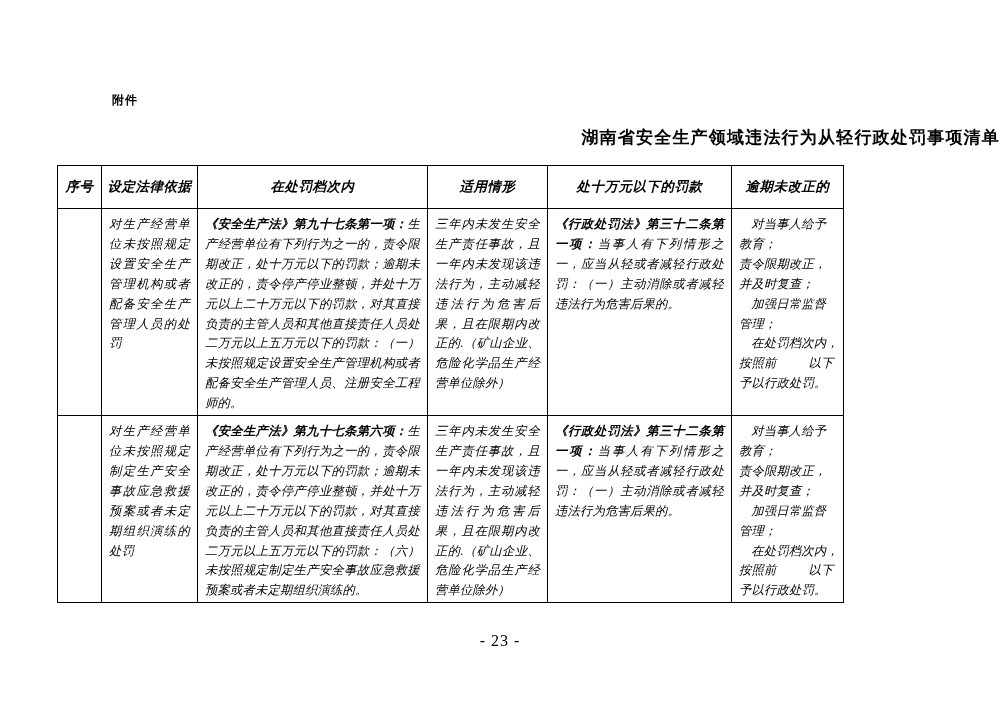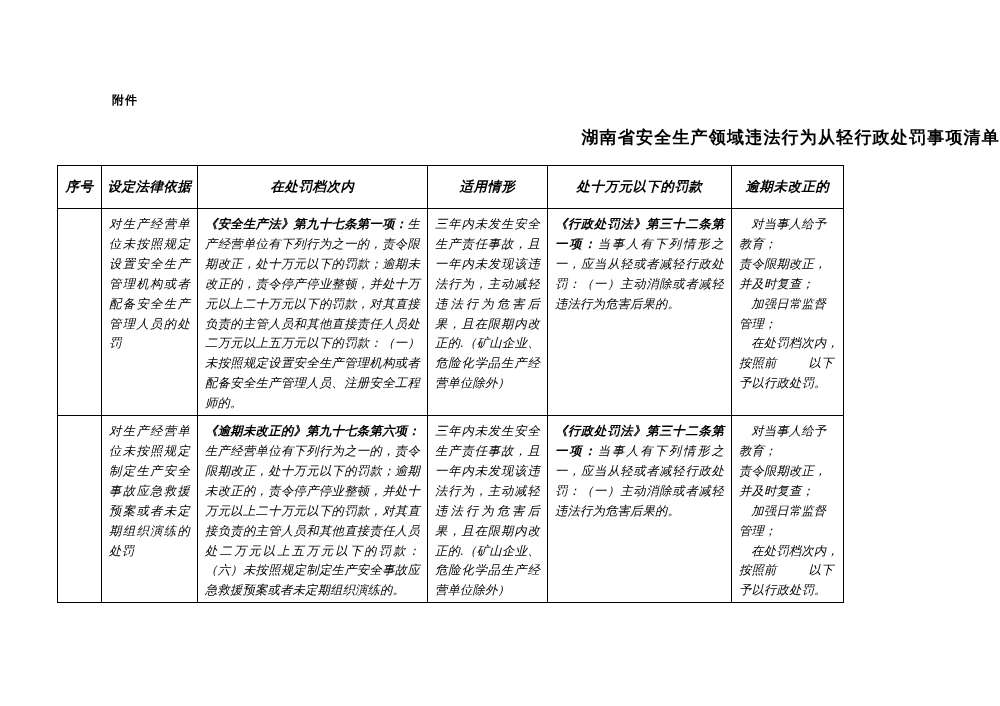--- a/index.html
+++ b/index.html
@@ -175,32 +175,33 @@
           <span class="measure-indent">加强日常监督</span>
           <span class="measure-line">管理；</span>
           <span class="measure-indent">在处罚档次内，</span>
           <span class="measure-line">按照前<span class="measure-gap"></span>以下</span>
           <span class="measure-line">予以行政处罚。</span>
         </td>
       </tr>
       <tr>
         <td class="cell-seq"></td>
         <td class="cell-item">对生产经营单位未按照规定制定生产安全事故应急救援预案或者未定期组织演练的处罚</td>
-        <td class="cell-basis"><span class="bold">《逾期未改正的》第九十七条第六项：</span><span>生产经营单位有下列行为之一的，责令限期改正，处十万元以下的罚款；逾期未改正的，责令停产停业整顿，并处十万元以上二十万元以下的罚款，对其直接负责的主管人员和其他直接责任人员处二万元以上五万元以下的罚款：（六）未按照规定制定生产安全事故应急救援预案或者未定期组织演练的。</span></td>
+        <td class="cell-basis"><span class="bold">《安全生产法》第九十七条第六项：</span><span>生产经营单位有下列行为之一的，责令限期改正，处十万元以下的罚款；逾期未改正的，责令停产停业整顿，并处十万元以上二十万元以下的罚款，对其直接负责的主管人员和其他直接责任人员处二万元以上五万元以下的罚款：（六）未按照规定制定生产安全事故应急救援预案或者未定期组织演练的。</span></td>
         <td class="cell-case">三年内未发生安全生产责任事故，且一年内未发现该违法行为，主动减轻违法行为危害后果，且在限期内改正的.（矿山企业、危险化学品生产经营单位除外）</td>
         <td class="cell-legal"><span class="bold">《行政处罚法》第三十二条第一项：</span><span>当事人有下列情形之一，应当从轻或者减轻行政处罚：（一）主动消除或者减轻违法行为危害后果的。</span></td>
         <td class="cell-measure">
           <span class="measure-indent">对当事人给予</span>
           <span class="measure-line">教育；</span>
           <span class="measure-line">责令限期改正，</span>
           <span class="measure-line">并及时复查；</span>
           <span class="measure-indent">加强日常监督</span>
           <span class="measure-line">管理；</span>
           <span class="measure-indent">在处罚档次内，</span>
           <span class="measure-line">按照前<span class="measure-gap"></span>以下</span>
           <span class="measure-line">予以行政处罚。</span>
         </td>
       </tr>
     </tbody>
   </table>
 
+  <div class="page-number">- 23 -</div>
 
 </div>
 
 </body></html>

